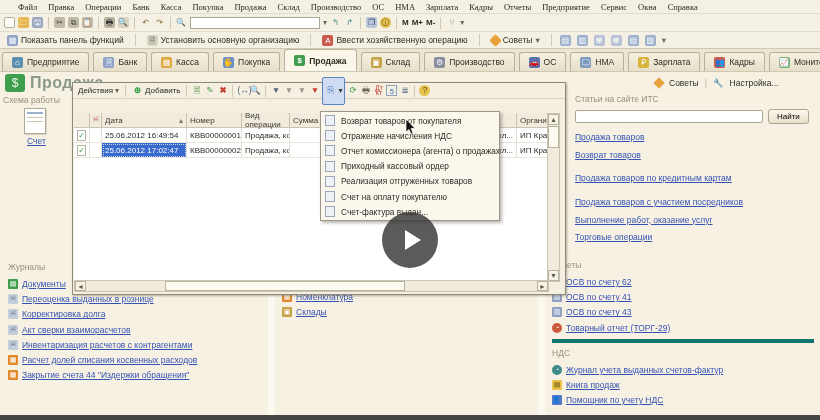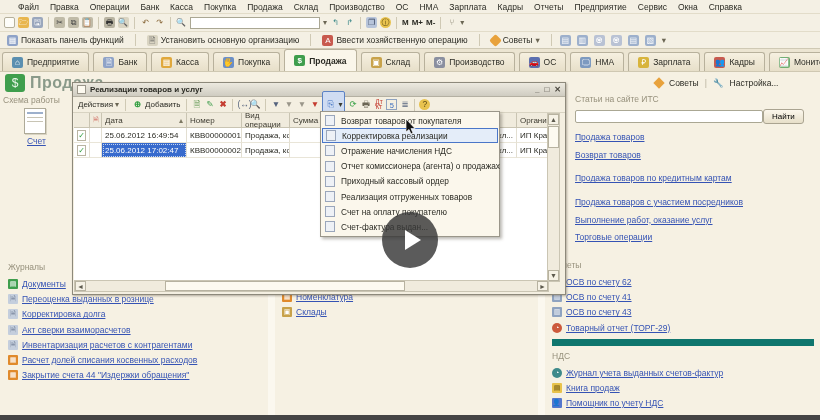--- a/index.html
+++ b/index.html
@@ -4,21 +4,21 @@
 <style>
   * { margin:0; padding:0; box-sizing:border-box; }
   html,body { width:820px; height:420px; overflow:hidden; }
   body { font-family:"Liberation Sans", sans-serif; background:#efe9da; color:#2b2b24; }
   .abs { position:absolute; }
   #screen { position:relative; width:820px; height:420px; background:#f2ecdd; overflow:hidden; }
 
   
   .menubar { left:0; top:0; width:820px; height:14px; background:#f4f0e4; border-bottom:1px solid #e2dcc9;
              display:flex; align-items:center; gap:11px; padding:0 6px 0 18px; font-size:8.5px; }
-  .menubar span { cursor:default; }
+  .menubar span { cursor:default;font-family:Liberation Serif, serif; }
   .toolbar2 { left:0; top:14px; width:820px; height:18px; background:#f4f0e4; border-bottom:1px solid #e2dcc9;
               display:flex; align-items:center; gap:3px; padding:0 4px; font-size:8px; }
   .toolbar3 { left:0; top:32px; width:820px; height:17px; background:#f4f0e4; border-bottom:1px solid #cfc9b4;
               display:flex; align-items:center; gap:6px; padding:0 4px; font-size:8.5px; }
   .tbtn { display:inline-flex; align-items:center; gap:3px; padding:1px 3px; border-radius:2px; cursor:default; }
   .tico { display:inline-block; width:11px; height:11px; border-radius:2px; font-size:8px; line-height:11px;
           text-align:center; color:#fff; }
   .tsep { width:1px; height:12px; background:#cfc9b4; margin:0 2px; }
   .searchbox { width:130px; height:12px; background:#fff; border:1px solid #aaa793; font-size:8px; padding:0 2px; }
 
@@ -246,21 +246,21 @@
     <div class="abs" style="left:655px; top:6px; display:flex; align-items:center; gap:6px; font-size:8.5px;">
       <span style="width:8px;height:8px;background:#e8a23c;transform:rotate(45deg);display:inline-block;"></span>
       <span>Советы</span>
       <span style="color:#b5b09c;">|</span>
       <span style="color:#7d7864;">🔧</span>
       <span>Настройка...</span>
     </div>
 
     <div class="abs" style="left:575px; top:22px; width:240px;">
       <div class="sec-h">Статьи на сайте ИТС</div>
-      <div style="display:flex; margin-top:5px; align-items:center;">
+      <div style="display:flex; gap:5px; margin-top:5px; align-items:center;">
         <input style="width: 188px; height: 13px; background: rgb(255, 255, 255); border: 1px solid rgb(170, 167, 147); border-radius: 2px; font-size: 8px; padding: 0px 3px;" value="">
         <button style="height:15px; font-size:8px; background:linear-gradient(#fbf7ec,#e7dfc9); border:1px solid #aaa491; border-radius:3px; padding:0 8px; cursor:pointer;">Найти</button>
       </div>
       <div class="its-links" style="margin-top:8px;">
         <span class="lnk" style="display:block;">Продажа товаров</span>
         <span class="lnk" style="display:block;">Возврат товаров</span>
         <span class="lnk">Продажа товаров по кредитным картам</span>
         <span class="lnk">Продажа товаров с участием посредников</span>
         <span class="lnk" style="display:block;">Выполнение работ, оказание услуг</span>
         <span class="lnk" style="display:block;">Торговые операции</span>
@@ -321,46 +321,37 @@
           <span class="lnk">ОСВ по счету 41</span>
         </div>
       <div class="lnkrow">
           <span class="licon" style="background:#8fa3c0;">▥</span>
           <span class="lnk">ОСВ по счету 43</span>
         </div>
       <div class="lnkrow">
           <span class="licon" style="background:#cc5a3c;border-radius:50%;">◔</span>
           <span class="lnk">Товарный отчет (ТОРГ-29)</span>
         </div>
-      <div class="sec-h" style="border-top:7px solid #0f766e; margin:6px 0 7px; padding-top:5px;">НДС</div>
+      <div class="sec-h" style="border-top:4px solid #0f766e; margin:6px 0 7px; padding-top:5px;">НДС</div>
       <div class="lnkrow">
           <span class="licon" style="background:#3e8a8a;border-radius:50%;">◔</span>
           <span class="lnk">Журнал учета выданных счетов-фактур</span>
         </div>
       <div class="lnkrow">
           <span class="licon" style="background:#e8c24a;color:#6a5412;">▤</span>
           <span class="lnk">Книга продаж</span>
         </div>
       <div class="lnkrow">
           <span class="licon" style="background:#5577cc;">👤</span>
           <span class="lnk">Помощник по учету НДС</span>
         </div>
     </div>
   </div>
 
   <div class="abs dialog">
-    <div class="dlg-title">
-      <span style="width:9px;height:9px;background:#fdfaf0;border:1px solid #9a968a;display:inline-block;"></span>
-      <span>Реализации товаров и услуг</span>
-      <span class="dlg-ctl">
-        <span>_</span>
-        <span>□</span>
-        <span>✕</span>
-      </span>
-    </div>
     <div class="dlg-toolbar">
       <span class="dbtn">
           <span>Действия</span>
           <span style="color:#6b6654;">▾</span>
         </span>
       <span class="tsep"></span>
       <span class="dbtn">
           <span class="dico" style="color:#2f9e3f;font-weight:bold;">⊕</span>
           <span>Добавить</span>
         </span>
@@ -437,24 +428,20 @@
       <div class="sthumb" style="left:90px; top:0; width:240px; height:10px;"></div>
       <div class="sarrow" style="right:0; top:0; width:11px; height:10px;">►</div>
     </div>
   </div>
 
   <div class="abs cmenu">
     <div class="citem">
         <span class="cico"></span>
         <span>Возврат товаров от покупателя</span>
       </div>
-    <div class="citem hl">
-        <span class="cico"></span>
-        <span>Корректировка реализации</span>
-      </div>
     <div class="citem">
         <span class="cico"></span>
         <span>Отражение начисления НДС</span>
       </div>
     <div class="citem">
         <span class="cico"></span>
         <span>Отчет комиссионера (агента) о продажах</span>
       </div>
     <div class="citem">
         <span class="cico"></span>

